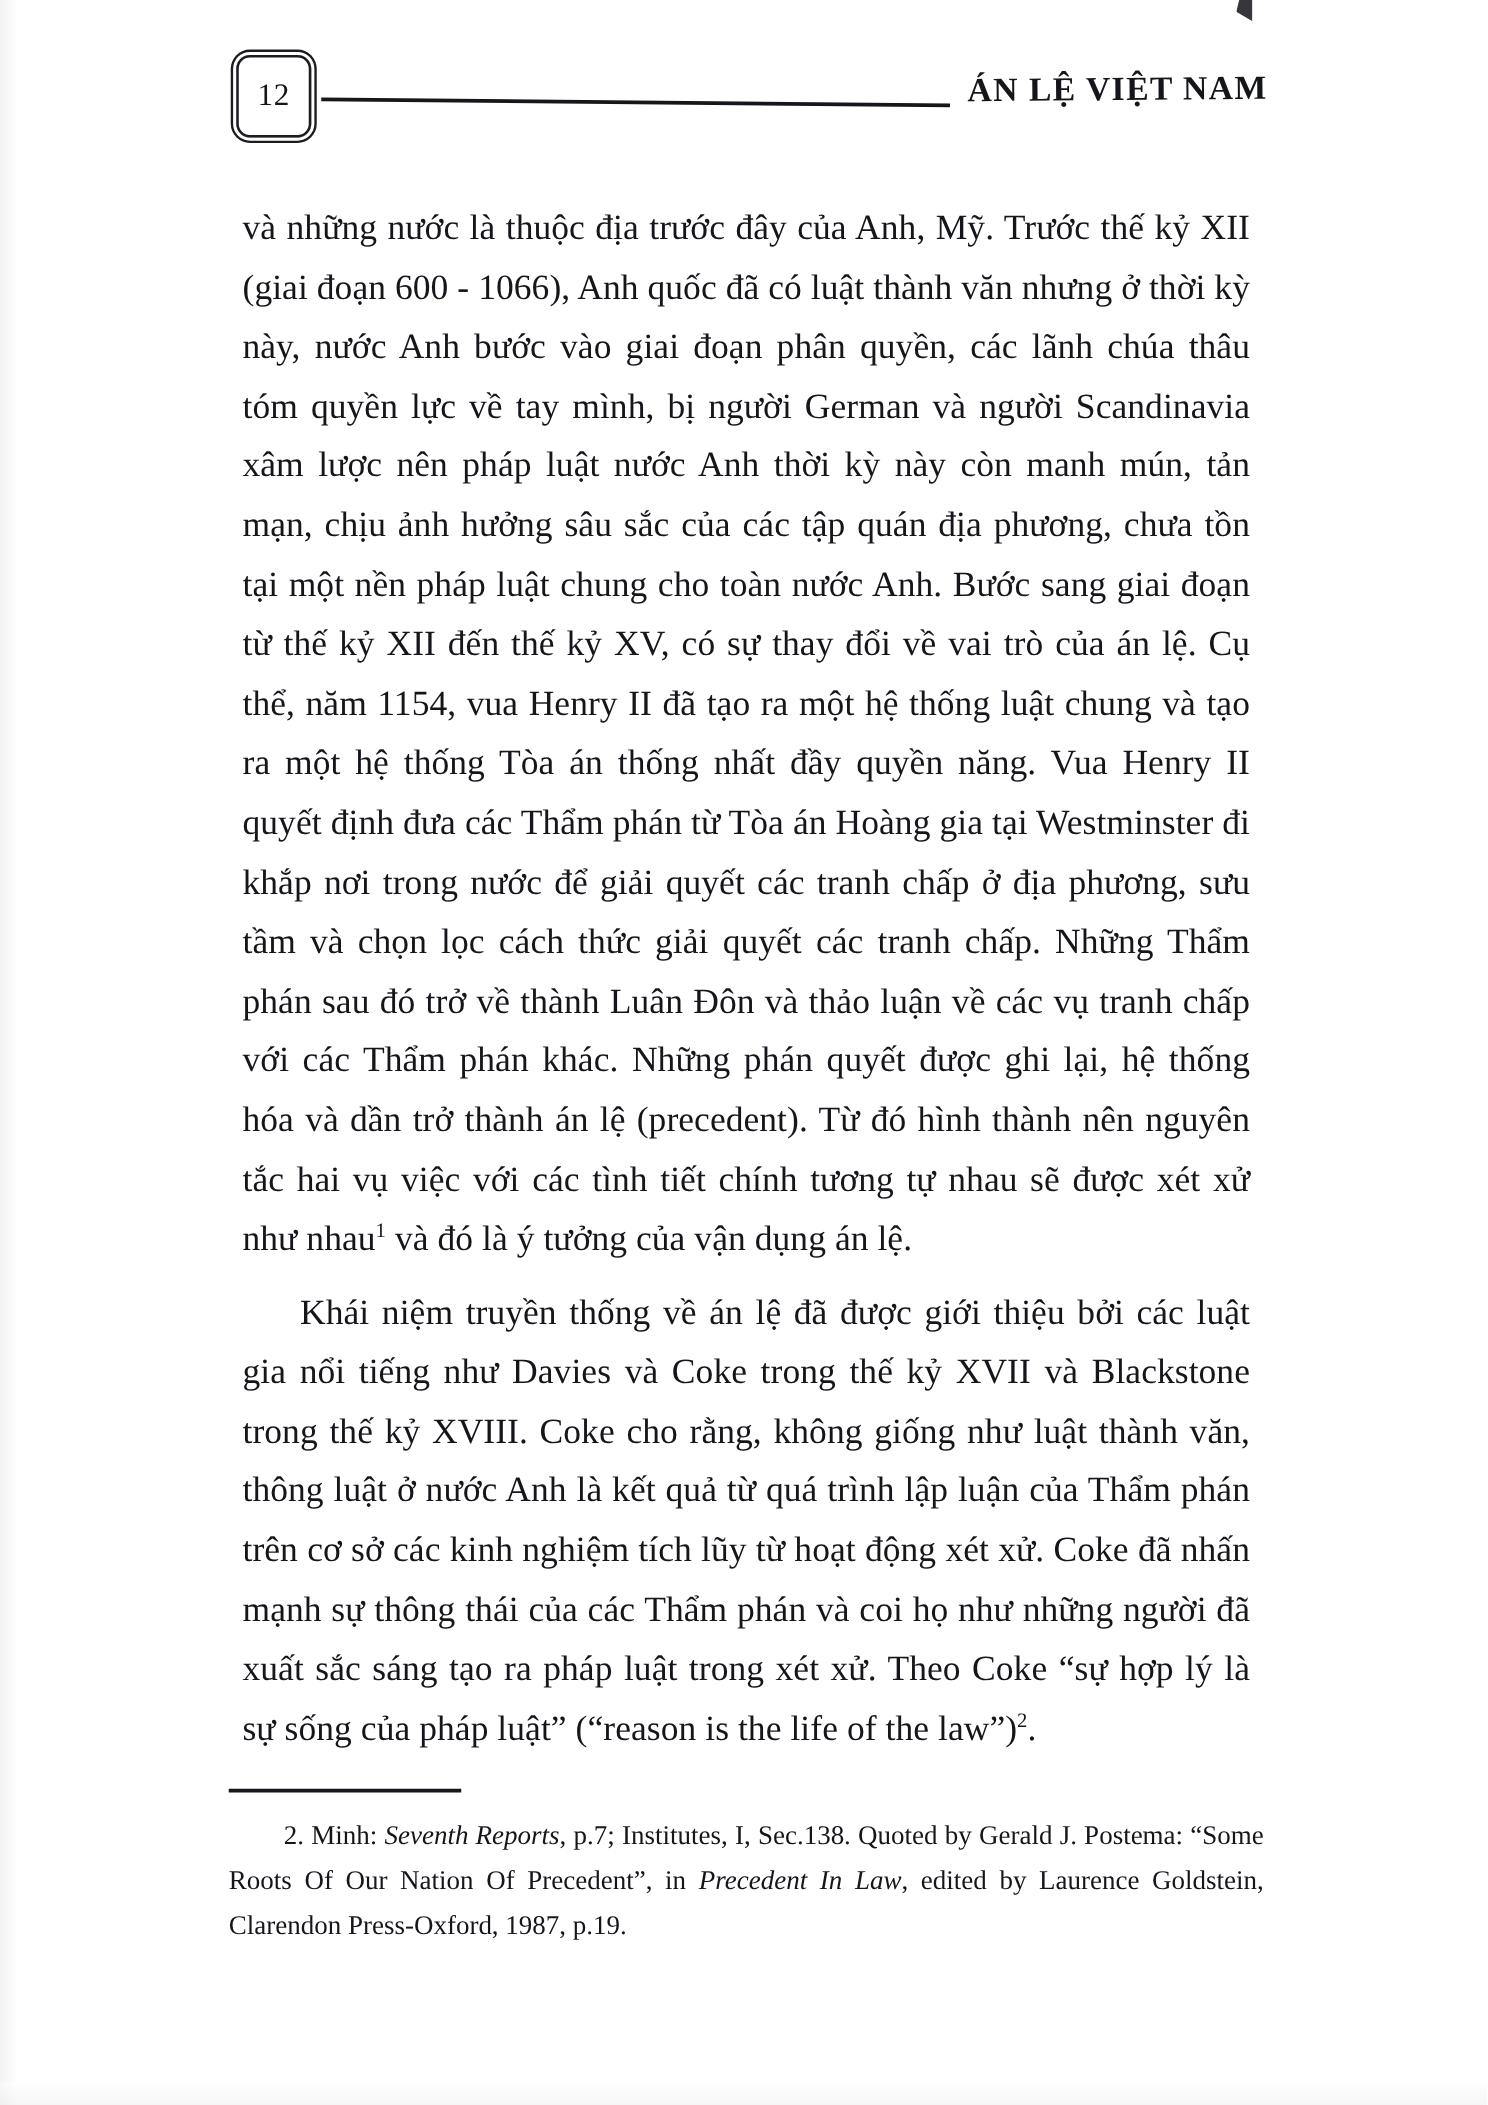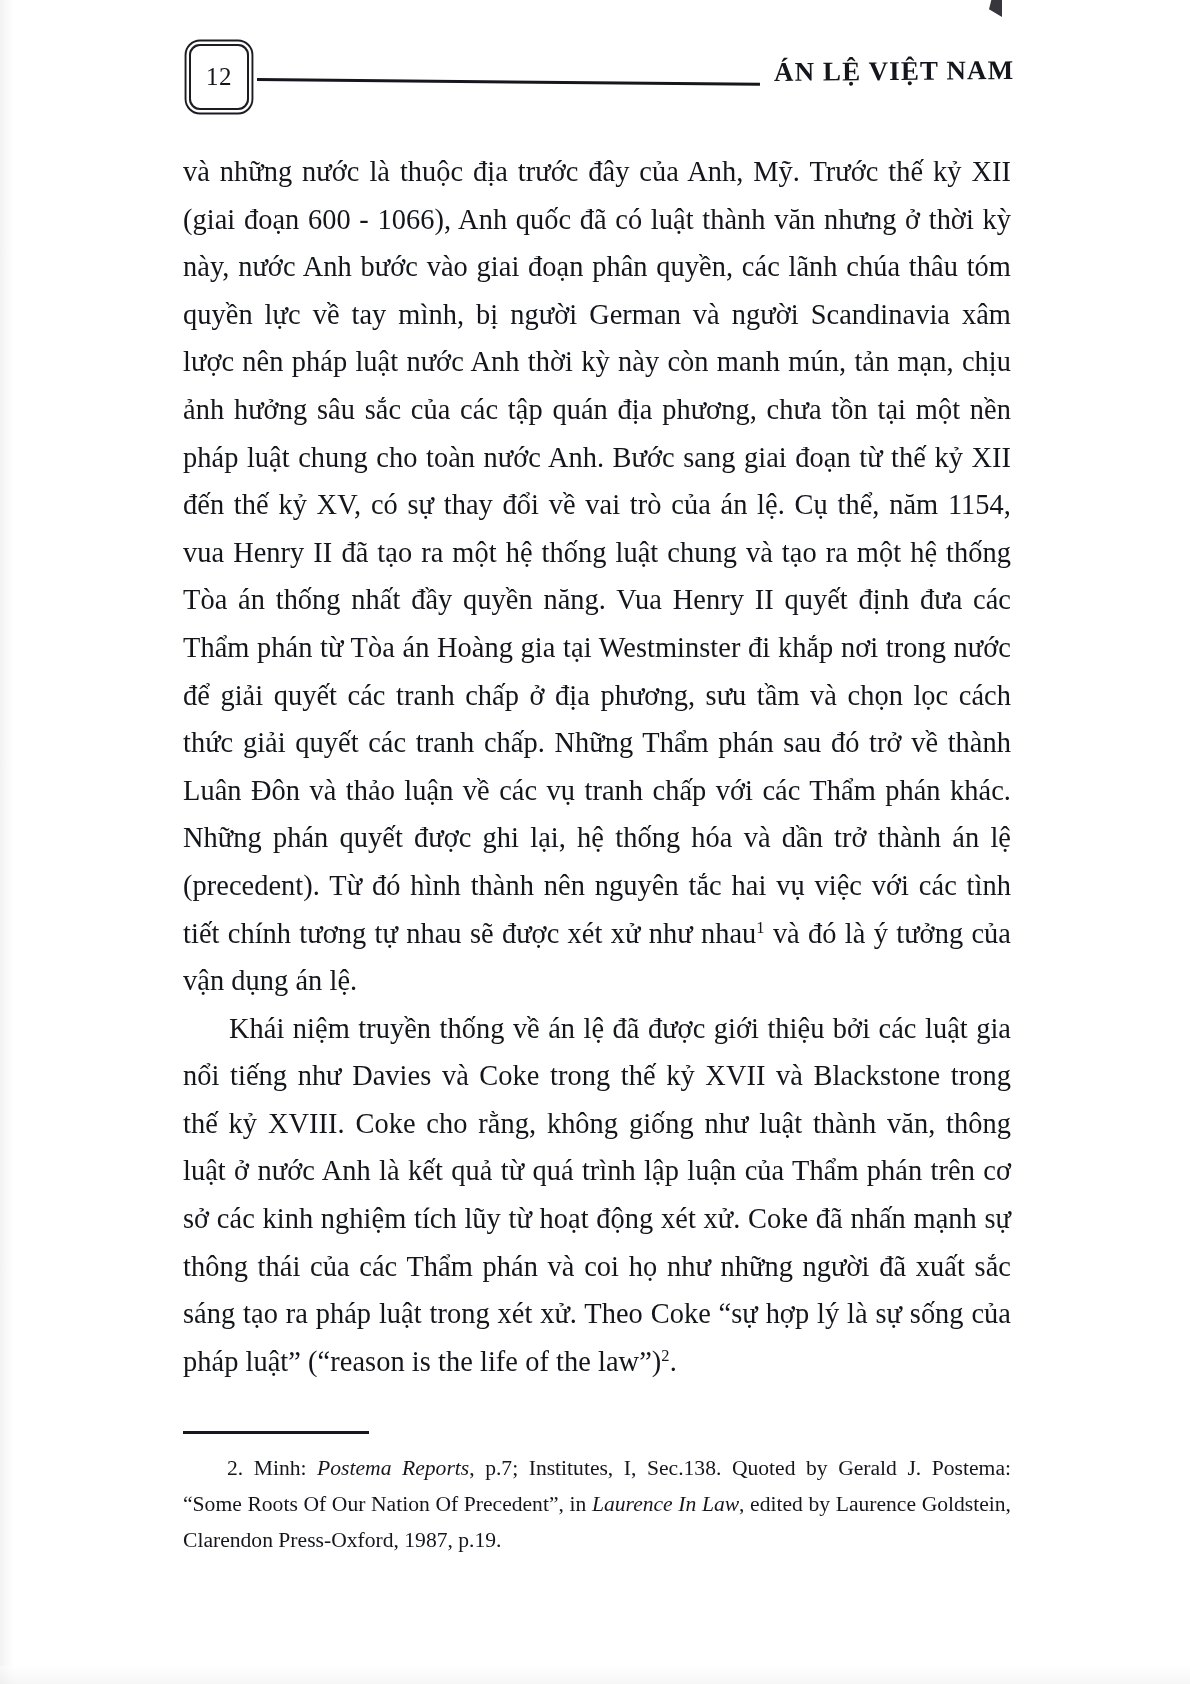--- a/index.html
+++ b/index.html
@@ -93,21 +93,21 @@
   }
 
   
   .body-block {
     position: absolute;
     left: 183px;
     top: 148px;
     width: 828px;
   }
   .para {
-    margin: 0;
+    margin: 11px;
     font-size: 28.4px;
     line-height: 47.6px;
     text-align: justify;
     text-justify: inter-word;
     letter-spacing: 0.05px;
   }
   .para.indent {
     text-indent: 46px;
   }
   sup {
@@ -163,16 +163,16 @@
   <div class="body-block">
     <p class="para"><span>và những nước là thuộc địa trước đây của Anh, Mỹ. Trước thế kỷ XII (giai đoạn 600 - 1066), Anh quốc đã có luật thành văn nhưng ở thời kỳ này, nước Anh bước vào giai đoạn phân quyền, các lãnh chúa thâu tóm quyền lực về tay mình, bị người German và người Scandinavia xâm lược nên pháp luật nước Anh thời kỳ này còn manh mún, tản mạn, chịu ảnh hưởng sâu sắc của các tập quán địa phương, chưa tồn tại một nền pháp luật chung cho toàn nước Anh. Bước sang giai đoạn từ thế kỷ XII đến thế kỷ XV, có sự thay đổi về vai trò của án lệ. Cụ thể, năm 1154, vua Henry II đã tạo ra một hệ thống luật chung và tạo ra một hệ thống Tòa án thống nhất đầy quyền năng. Vua Henry II quyết định đưa các Thẩm phán từ Tòa án Hoàng gia tại Westminster đi khắp nơi trong nước để giải quyết các tranh chấp ở địa phương, sưu tầm và chọn lọc cách thức giải quyết các tranh chấp. Những Thẩm phán sau đó trở về thành Luân Đôn và thảo luận về các vụ tranh chấp với các Thẩm phán khác. Những phán quyết được ghi lại, hệ thống hóa và dần trở thành án lệ (precedent). Từ đó hình thành nên nguyên tắc hai vụ việc với các tình tiết chính tương tự nhau sẽ được xét xử như nhau</span><sup>1</sup><span> và đó là ý tưởng của vận dụng án lệ.</span></p>
 
     <p class="para indent"><span>Khái niệm truyền thống về án lệ đã được giới thiệu bởi các luật gia nổi tiếng như Davies và Coke trong thế kỷ XVII và Blackstone trong thế kỷ XVIII. Coke cho rằng, không giống như luật thành văn, thông luật ở nước Anh là kết quả từ quá trình lập luận của Thẩm phán trên cơ sở các kinh nghiệm tích lũy từ hoạt động xét xử. Coke đã nhấn mạnh sự thông thái của các Thẩm phán và coi họ như những người đã xuất sắc sáng tạo ra pháp luật trong xét xử. Theo Coke “sự hợp lý là sự sống của pháp luật” (“reason is the life of the law”)</span><sup>2</sup><span>.</span></p>
   </div>
 
   <div class="footnotes">
     <div class="footnote-rule"></div>
 
 
-    <p class="footnote indent"><span>2.</span><span> Minh: </span><i>Postema Reports</i><span>, p.7; Institutes, I, Sec.138. Quoted by Gerald J. Postema: “Some Roots Of Our Nation Of Precedent”, in </span><i>Laurence In Law</i><span>, edited by Laurence Goldstein, Clarendon Press-Oxford, 1987, p.19.</span></p>
+    <p class="footnote indent"><span>2.</span><span> Minh: </span><i>Seventh Reports</i><span>, p.7; Institutes, I, Sec.138. Quoted by Gerald J. Postema: “Some Roots Of Our Nation Of Precedent”, in </span><i>Precedent In Law</i><span>, edited by Laurence Goldstein, Clarendon Press-Oxford, 1987, p.19.</span></p>
   </div>
 
 </div>
 
 </body></html>

